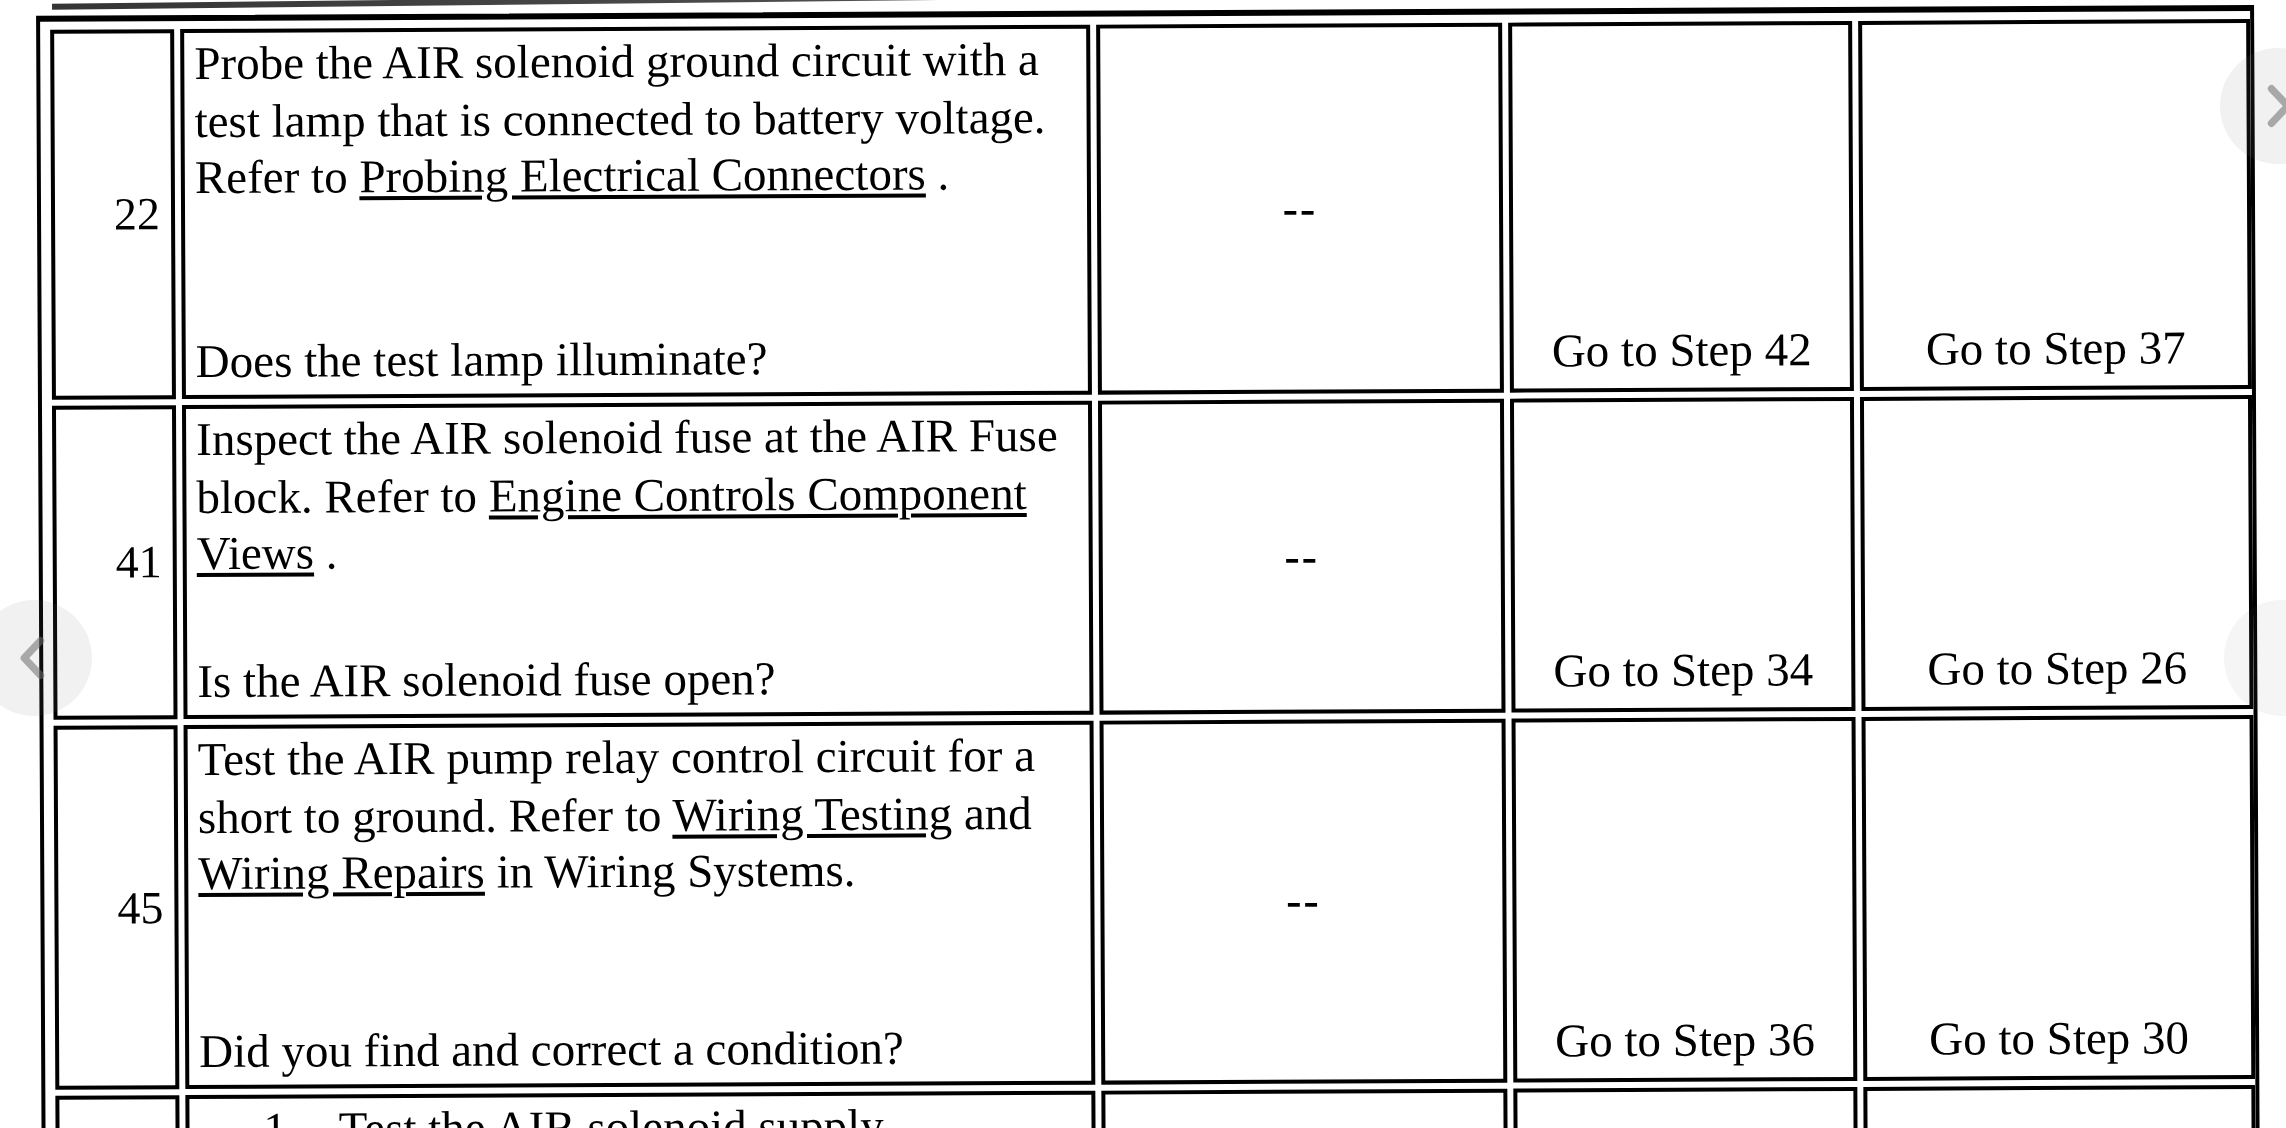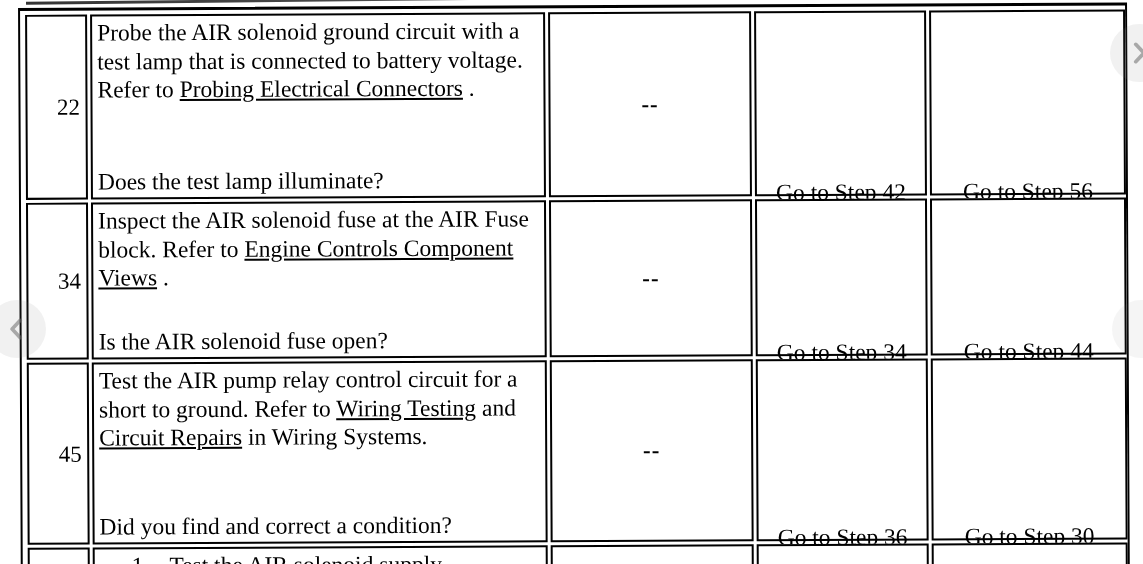--- a/index.html
+++ b/index.html
@@ -109,21 +109,20 @@
   .cell-goto {
     height: 100%;
     display: flex;
     align-items: flex-end;
     justify-content: center;
     padding-bottom: 4px;
     box-sizing: border-box;
     font-size: 23.5px;
     line-height: 27px;
     white-space: nowrap;
-    margin-top: 16px;
   }
 
   .lnk {
     text-decoration: underline;
     text-underline-offset: 2px;
   }
 
   
   .cell-desc.numbered {
     padding-left: 5px;
@@ -214,56 +213,56 @@
               <div class="desc-question">Does the test lamp illuminate?</div>
             </div>
           </td>
           <td>
             <div class="cell-value">--</div>
           </td>
           <td>
             <div class="cell-goto">Go to Step 42</div>
           </td>
           <td>
-            <div class="cell-goto">Go to Step 56</div>
+            <div class="cell-goto">Go to Step 37</div>
           </td>
         </tr>
 
         <tr class="r23">
           <td>
-            <div class="cell-step">34</div>
+            <div class="cell-step">41</div>
           </td>
           <td>
             <div class="cell-desc">
               <div class="desc-body">
                 <span>Inspect the AIR solenoid fuse at the AIR Fuse block. Refer to </span><span class="lnk">Engine Controls Component Views</span><span> .</span>
               </div>
               <div class="desc-spacer"></div>
               <div class="desc-question">Is the AIR solenoid fuse open?</div>
             </div>
           </td>
           <td>
             <div class="cell-value">--</div>
           </td>
           <td>
             <div class="cell-goto">Go to Step 34</div>
           </td>
           <td>
-            <div class="cell-goto">Go to Step 44</div>
+            <div class="cell-goto">Go to Step 26</div>
           </td>
         </tr>
 
         <tr class="r24">
           <td>
             <div class="cell-step">45</div>
           </td>
           <td>
             <div class="cell-desc">
               <div class="desc-body">
-                <span>Test the AIR pump relay control circuit for a short to ground. Refer to </span><span class="lnk">Wiring Testing</span><span> and </span><span class="lnk">Circuit Repairs</span><span> in Wiring Systems.</span>
+                <span>Test the AIR pump relay control circuit for a short to ground. Refer to </span><span class="lnk">Wiring Testing</span><span> and </span><span class="lnk">Wiring Repairs</span><span> in Wiring Systems.</span>
               </div>
               <div class="desc-spacer"></div>
               <div class="desc-question">Did you find and correct a condition?</div>
             </div>
           </td>
           <td>
             <div class="cell-value">--</div>
           </td>
           <td>
             <div class="cell-goto">Go to Step 36</div>

